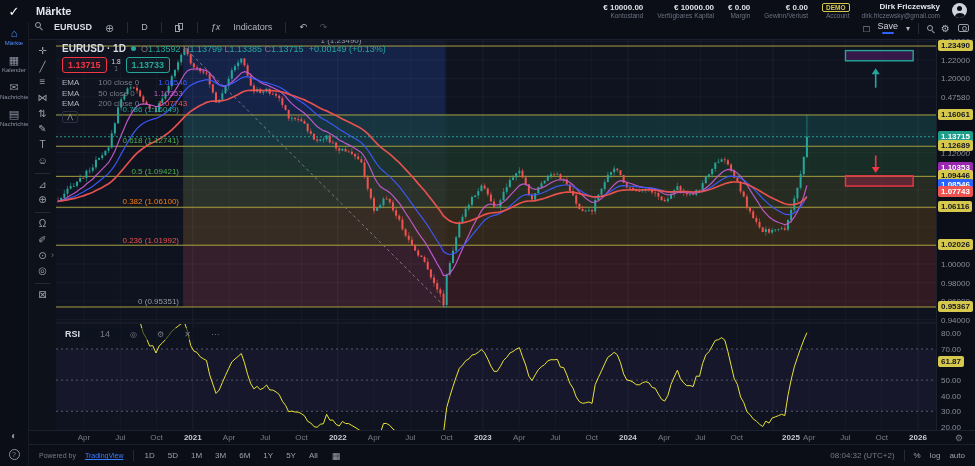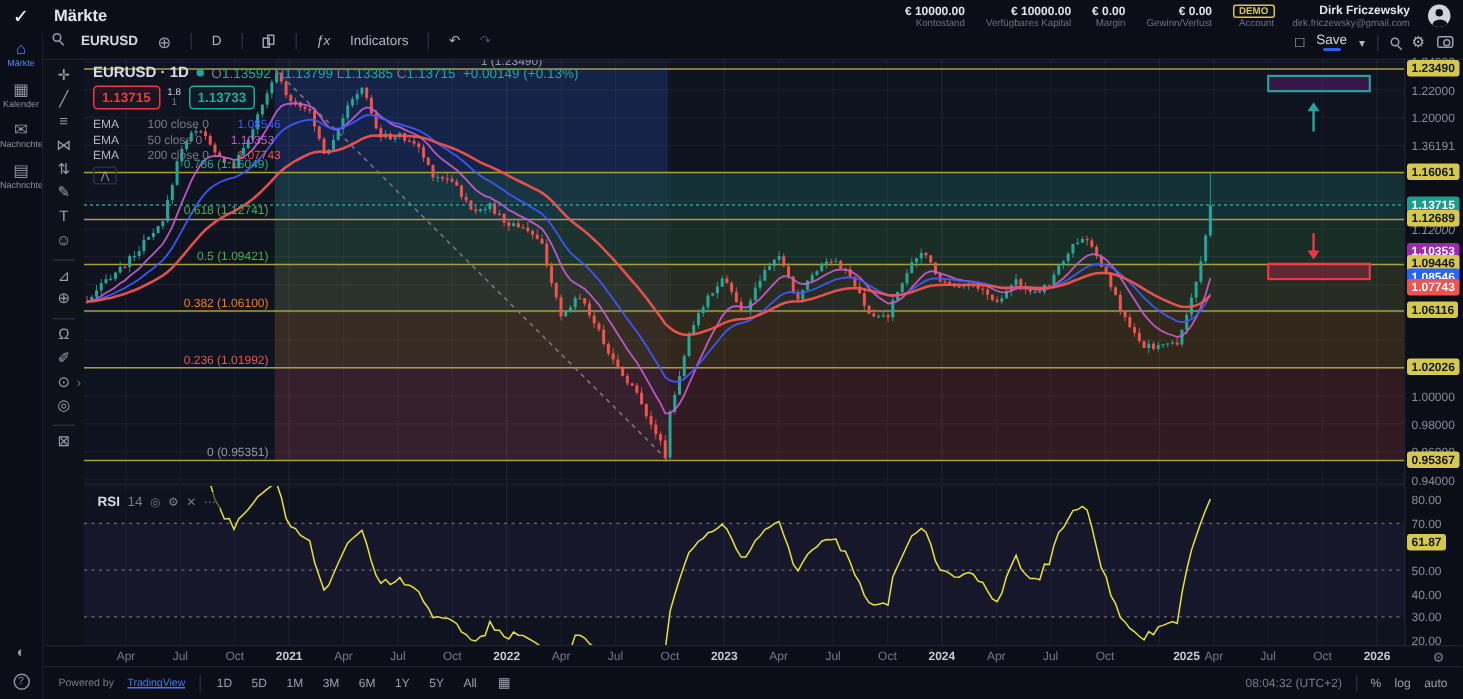--- a/index.html
+++ b/index.html
@@ -64,21 +64,21 @@
   .bidask{margin:3px 0 5px 0}
   .pbox{border:1px solid #f23645;color:#f23645;border-radius:3px;padding:2px 5px;font-size:9px;font-weight:bold;background:rgba(242,54,69,0.05)}
   .pbox.ask{border-color:#26a69a;color:#26a69a;background:rgba(38,166,154,0.05)}
   .spread{display:flex;flex-direction:column;align-items:center;line-height:1.1}
   .spread .t{font-size:6.5px;color:#d1d4dc}
   .spread .b{font-size:6.5px;color:#787b86}
   .emarow{display:flex;gap:19px;font-size:8px;margin-bottom:1.5px}
   .emarow .nm{color:#b2b5be}
   .emarow .pr{color:#787b86}
   .lcollapse{width:16px;height:12px;border:1px solid #2a3044;border-radius:2px;color:#9aa0aa;font-size:7px;display:flex;align-items:center;justify-content:center;margin-top:3px;cursor:pointer}
-  .rsileg{position:absolute;left:6px;top:288px;z-index:5;display:flex;align-items:center;gap:5px;font-size:9px;background:rgba(14,19,31,0.6);padding:1px 3px;border-radius:2px}
+  .rsileg{position:absolute;left:6px;top:288px;z-index:5;display:flex;align-items:center;gap:20px;font-size:9px;background:rgba(14,19,31,0.6);padding:1px 3px;border-radius:2px}
   .rsileg .ti{color:#d8dbe3;font-weight:bold}
   .rsileg .pa{color:#787b86}
   .rsileg .ic{color:#787b86;font-size:8px;cursor:pointer}
   
   .paxis{position:absolute;left:907px;top:18px;width:40px;height:390px;border-left:1px solid #1c2130;background:#0b0e17}
   .ptick{position:absolute;left:4px;font-size:8px;color:#8a8e9b;white-space:nowrap}
   .plabel{position:absolute;left:1px;font-size:8px;font-weight:bold;padding:1px 3px;border-radius:2px;white-space:nowrap;z-index:4}
   .taxis{position:absolute;left:0;top:408px;right:0;height:14px;border-top:1px solid #1c2130;background:#0b0e17}
   .ttick{position:absolute;top:2px;width:28px;text-align:center;font-size:8px;color:#787b86}
   .ttick.yr{color:#c8cbd3;font-weight:bold}
@@ -830,21 +830,21 @@
         <span class="ic">⚙</span>
         <span class="ic">✕</span>
         <span class="ic">⋯</span>
       </div>
     </div>
 
     <div class="paxis" id="paxis">
         <div class="ptick" style="top: -2.70089px;">1.24000</div>
         <div class="ptick" style="top: 15.8578px;">1.22000</div>
         <div class="ptick" style="top: 34.4166px;">1.20000</div>
-        <div class="ptick" style="top: 52.9753px;">1.36191</div>
+        <div class="ptick" style="top: 52.9753px;">0.47580</div>
         <div class="ptick" style="top: 71.5341px;">1.16000</div>
         <div class="ptick" style="top: 108.652px; font-style: italic;">1.12000</div>
         <div class="ptick" style="top: 182.886px; margin-left: 35px;">1.04000</div>
         <div class="ptick" style="top: 220.004px;">1.00000</div>
         <div class="ptick" style="top: 238.563px;">0.98000</div>
         <div class="ptick" style="top: 257.121px;">0.96000</div>
         <div class="ptick" style="top: 275.68px;">0.94000</div>
         <div class="plabel" style="top: 0.0315893px; background: rgb(213, 200, 76); color: rgb(20, 22, 31);">1.23490</div>
         <div class="plabel" style="top: 68.968px; background: rgb(213, 200, 76); color: rgb(20, 22, 31);">1.16061</div>
         <div class="plabel" style="top: 90.7374px; background: rgb(31, 157, 139); color: rgb(255, 255, 255);">1.13715</div>

